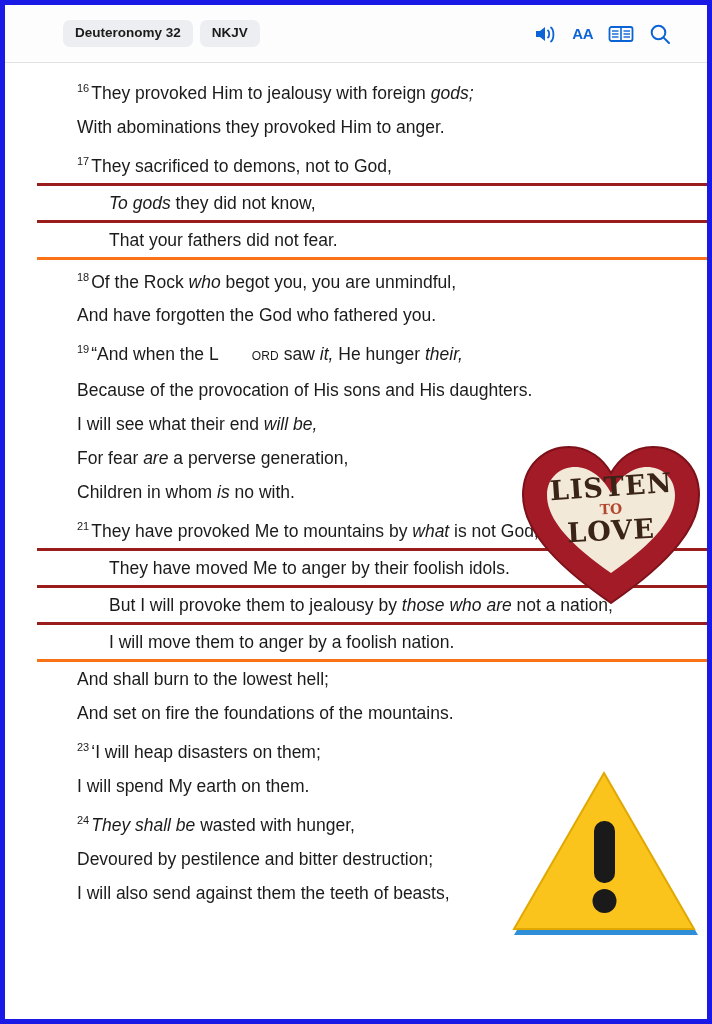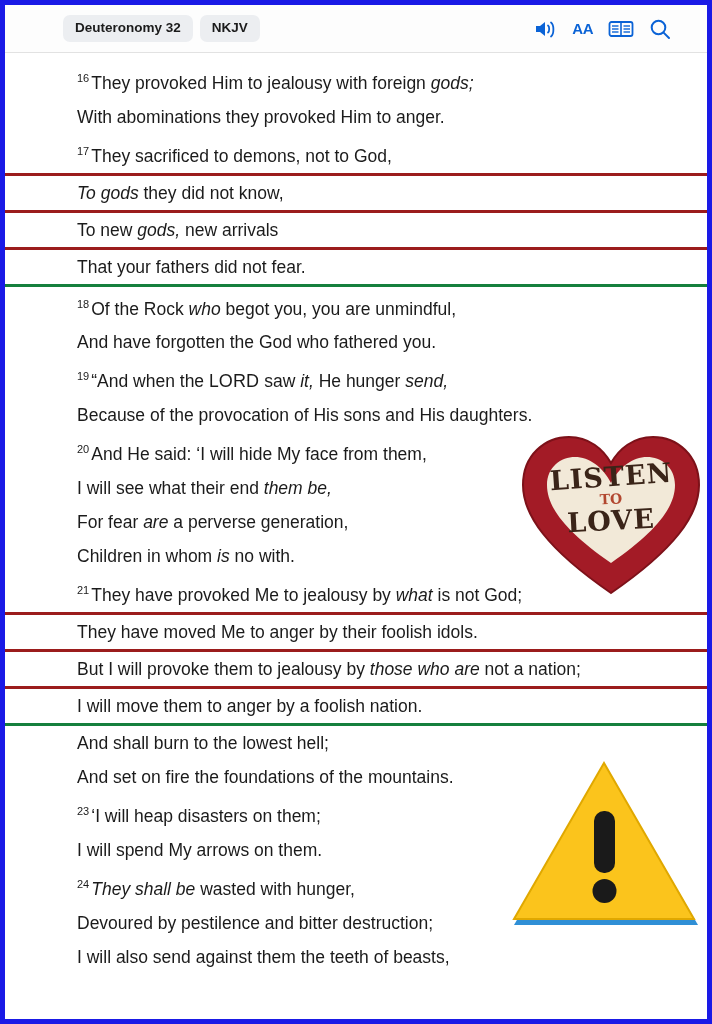--- a/index.html
+++ b/index.html
@@ -12,21 +12,21 @@
   #page {
     position: relative;
     width: 712px; height: 1024px;
     border: 5px solid #1a1ae6;
     background: #ffffff;
     overflow: hidden;
   }
   
   .topbar {
     position: relative;
-    height: 48px;
+    height: 58px;
     display: flex;
     align-items: center;
     padding: 0 18px 0 58px;
     background: #fdfdfd;
     border-bottom: 1px solid #e2e2e2;
   }
   .chip-group { display: flex; align-items: center; gap: 7px; }
   .chip {
     background: #eceef1;
     border-radius: 7px;
@@ -67,26 +67,27 @@
     color: #1b1b1b;
     white-space: nowrap;
   }
   .line .vnum {
     font-size: 11px;
     vertical-align: super;
     margin-right: 2px;
     color: #1b1b1b;
   }
   .line i { font-style: italic; }
-  .smallcap { font-size: 18px; letter-spacing: 0.2px; }
+  .smallcap { font-size: 12px; letter-spacing: 0.2px; margin-left: 33px; }
   
   .hl {
     border-top: 3px solid #9b1c1c;
-    border-bottom: 3px solid #15803d;
+    border-bottom: 3px solid #f97316;
     margin-top: -3px;
+    margin-left: 32px;
   }
   .hl-first { margin-top: 0; }
   
   .heart-sticker {
     position: absolute;
     left: 512px;
     top: 378px;
     width: 188px;
     height: 168px;
   }
@@ -177,57 +178,55 @@
   <div class="scripture">
 
     <div class="line"><span class="vnum">16</span><span>They provoked Him to jealousy with foreign </span><i>gods;</i></div>
 
     <div class="line"><span>With abominations they provoked Him to anger.</span></div>
 
     <div class="line"><span class="vnum">17</span><span>They sacrificed to demons, not to God,</span></div>
 
     <div class="line hl hl-first"><i>To gods</i><span> they did not know,</span></div>
 
-    <div class="line hl"><span>To new </span><i>gods,</i><span> new arrivals</span></div>
 
     <div class="line hl"><span>That your fathers did not fear.</span></div>
 
     <div class="line"><span class="vnum">18</span><span>Of the Rock </span><i>who</i><span> begot you, you are unmindful,</span></div>
 
     <div class="line"><span>And have forgotten the God who fathered you.</span></div>
 
-    <div class="line"><span class="vnum">19</span><span>“And when the L<span class="smallcap">ORD</span> saw </span><i>it,</i><span> He hunger </span><i>send,</i></div>
+    <div class="line"><span class="vnum">19</span><span>“And when the L<span class="smallcap">ORD</span> saw </span><i>it,</i><span> He hunger </span><i>their,</i></div>
 
     <div class="line"><span>Because of the provocation of His sons and His daughters.</span></div>
 
-    <div class="line"><span class="vnum">20</span><span>And He said: ‘I will hide My face from them,</span></div>
-
-    <div class="line"><span>I will see what their end </span><i>them be,</i></div>
+
+    <div class="line"><span>I will see what their end </span><i>will be,</i></div>
 
     <div class="line"><span>For fear </span><i>are</i><span> a perverse generation,</span></div>
 
     <div class="line"><span>Children in whom </span><i>is</i><span> no with.</span></div>
 
-    <div class="line"><span class="vnum">21</span><span>They have provoked Me to jealousy by </span><i>what</i><span> is not God;</span></div>
+    <div class="line"><span class="vnum">21</span><span>They have provoked Me to mountains by </span><i>what</i><span> is not God;</span></div>
 
     <div class="line hl hl-first"><span>They have moved Me to anger by their foolish idols.</span></div>
 
     <div class="line hl"><span>But I will provoke them to jealousy by </span><i>those who are</i><span> not a nation;</span></div>
 
     <div class="line hl"><span>I will move them to anger by a foolish nation.</span></div>
 
 
     <div class="line"><span>And shall burn to the lowest hell;</span></div>
 
 
     <div class="line"><span>And set on fire the foundations of the mountains.</span></div>
 
     <div class="line"><span class="vnum">23</span><span>‘I will heap disasters on them;</span></div>
 
-    <div class="line"><span>I will spend My arrows on them.</span></div>
+    <div class="line"><span>I will spend My earth on them.</span></div>
 
     <div class="line"><span class="vnum">24</span><i>They shall be</i><span> wasted with hunger,</span></div>
 
     <div class="line"><span>Devoured by pestilence and bitter destruction;</span></div>
 
     <div class="line"><span>I will also send against them the teeth of beasts,</span></div>
 
     <div class="heart-sticker">
       <svg width="188" height="168" viewBox="0 0 188 168">
         <path d="M94 162 C30 118 6 84 6 54 C6 24 28 6 52 6 C72 6 86 18 94 32 C102 18 116 6 136 6 C160 6 182 24 182 54 C182 84 158 118 94 162 Z" fill="#a31b26" stroke="#7d1119" stroke-width="2"></path>

